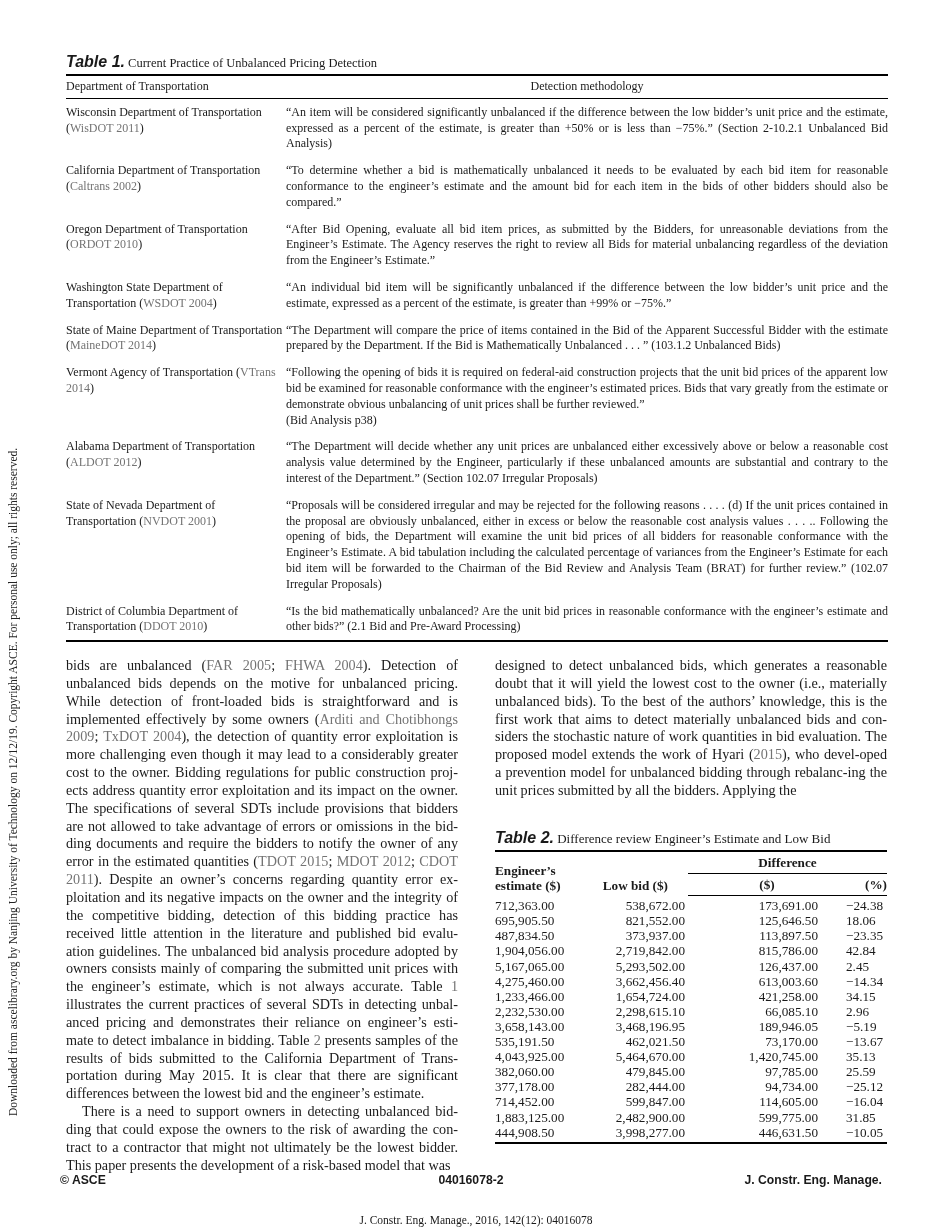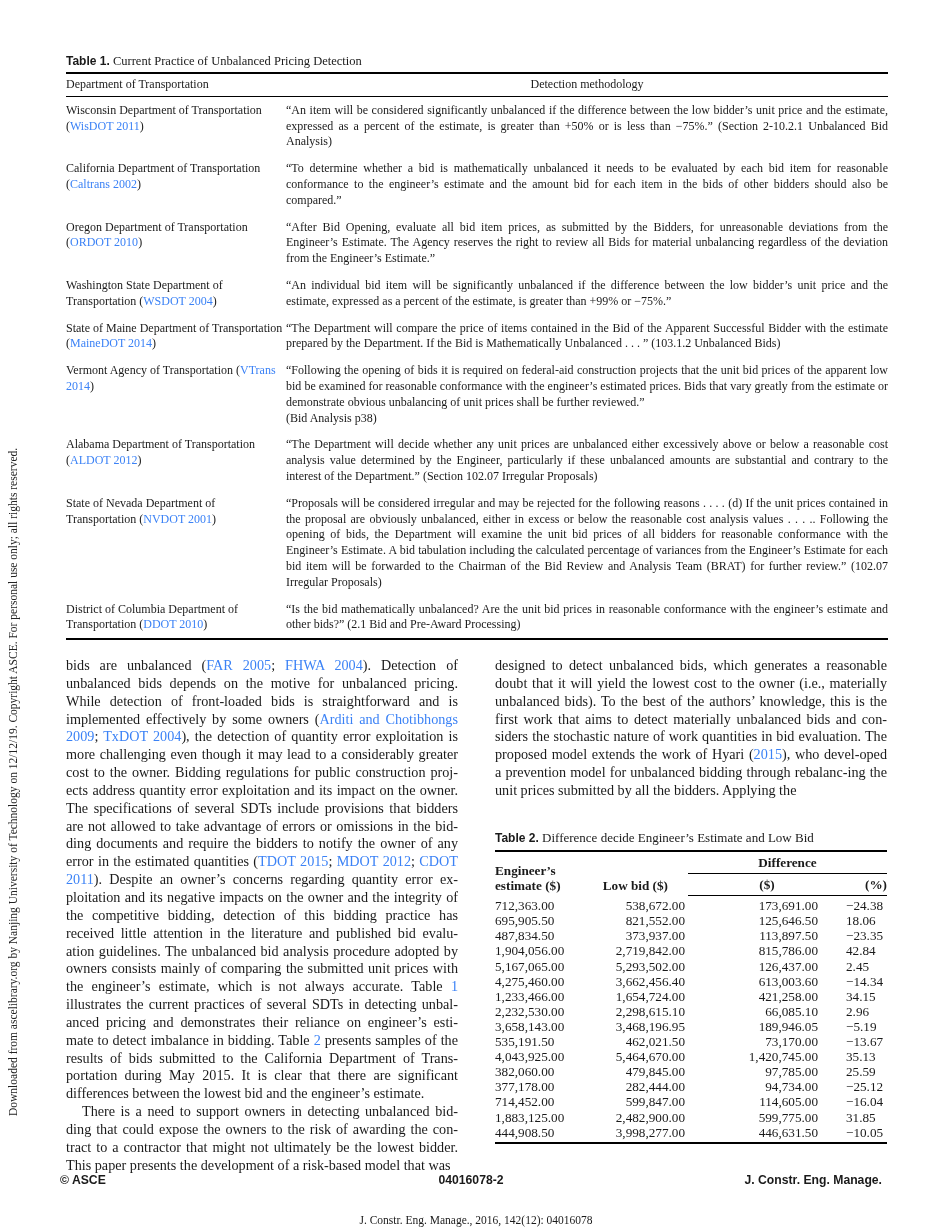--- a/index.html
+++ b/index.html
@@ -1,33 +1,33 @@
 <!DOCTYPE html>
 <html><head>
 <meta charset="utf-8">
 <style>
   html, body { margin: 0; padding: 0; background: #ffffff; }
   body {
     width: 952px; height: 1232px; position: relative; overflow: hidden;
     font-family: "Liberation Serif", "DejaVu Serif", serif; color: #1a1a1a;
   }
-  .link { color: #3b82f6; }
+  .link { color: #737373; }
   .sidebar {
     position: absolute; left: 3px; top: 0; width: 16px; height: 1000px;
   }
   .sidebar-text {
     position: absolute; left: -480px; top: 620px; width: 980px;
     transform: rotate(-90deg); transform-origin: center center;
     font-size: 11.5px; white-space: nowrap; text-align: left;
     color: #222;
   }
   
   .t1 { position: absolute; left: 66px; top: 54px; width: 822px; }
   .caption { font-size: 12.5px; margin: 0 0 3px 0; line-height: 15px; }
-  .caption .lbl { font-family: "Liberation Sans", sans-serif; font-weight: bold; font-size: 12px; }
+  .caption .lbl { font-family: "Liberation Sans", sans-serif; font-weight: bold; font-size: 16px; font-style: italic; }
   table.tbl1 { width: 100%; border-collapse: collapse; font-size: 12px; line-height: 15.8px; }
   .tbl1 thead th { font-weight: normal; padding: 3px 0 3px 0; border-top: 2.4px solid #000; border-bottom: 1.2px solid #000; }
   .tbl1 thead th.c1 { text-align: left; width: 220px; }
   .tbl1 thead th.c2 { text-align: center; }
   .tbl1 td { vertical-align: top; padding: 6px 0 5px 0; }
   .tbl1 td.c1 { width: 220px; }
   .tbl1 td.c2 { text-align: justify; }
   .tbl1 tbody tr:last-child td { border-bottom: 2.4px solid #000; padding-bottom: 5px; }
   
   .col { position: absolute; width: 392px; font-size: 14.2px; line-height: 17.85px; text-align: justify; hyphens: manual; }
@@ -127,21 +127,21 @@
   <p class="indent">There is a need to support owners in detecting unbalanced bid-ding that could expose the owners to the risk of awarding the con-tract to a contractor that might not ultimately be the lowest bidder. This paper presents the development of a risk-based model that was</p>
 </div>
 
 <div class="col col-right">
   <p id="right-p1"><span>designed to detect unbalanced bids, which generates a reasonable doubt that it will yield the lowest cost to the owner (i.e., materially unbalanced bids). To the best of the authors’ knowledge, this is the first work that aims to detect materially unbalanced bids and con-siders the stochastic nature of work quantities in bid evaluation. The proposed model extends the work of Hyari (</span><a class="link">2015</a><span>), who devel-oped a prevention model for unbalanced bidding through rebalanc-ing the unit prices submitted by all the bidders. Applying the</span></p>
 </div>
 
 <div class="t2">
   <div class="caption">
     <span class="lbl">Table 2.</span>
-    <span>Difference decide Engineer’s Estimate and Low Bid</span>
+    <span>Difference review Engineer’s Estimate and Low Bid</span>
   </div>
   <table class="tbl2">
     <thead>
       <tr class="toprule">
         <th class="est" rowspan="2">
           <span>Engineer’s</span><br>
           <span>estimate ($)</span>
         </th>
         <th class="low" rowspan="2">Low bid ($)</th>
         <th class="diffgrp" colspan="2">Difference</th>

